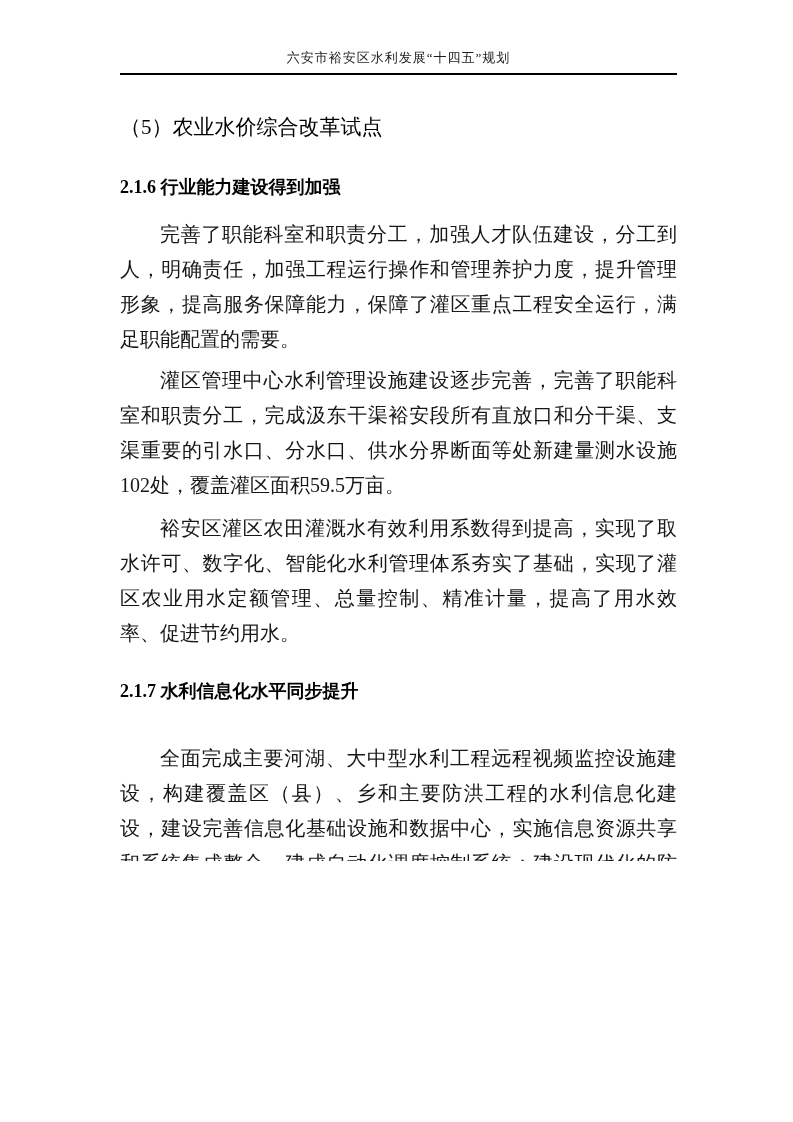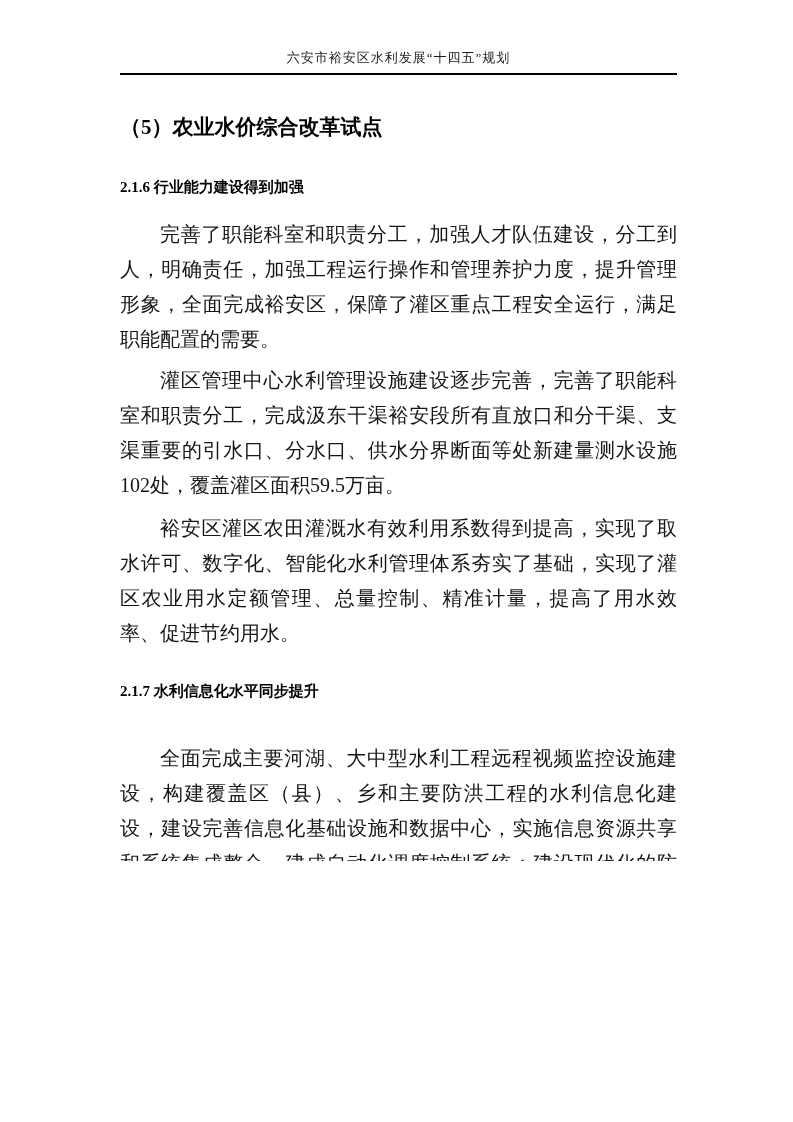--- a/index.html
+++ b/index.html
@@ -35,26 +35,26 @@
     text-align: justify;
     text-justify: inter-ideograph;
     color: #161616;
   }
   .para { margin: 0; text-indent: 2em; }
   .para.flush { text-indent: 0; }
   .h-minor {
     margin: 6px 0 0 0;
     font-size: 21px;
     line-height: 36px;
-    font-weight: bold;
+    font-weight: normal;
     color: #000000;
     text-indent: 0;
   }
   .h-section {
-    font-size: 15px;
+    font-size: 18px;
     line-height: 36px;
     font-weight: bold;
     color: #000000;
     text-indent: 0;
   }
   #h216 { margin: 24px 0 12px 0; }
   #h217 { margin: 22px 0 32px 0; }
   #p-facilities { margin-top: 6px; }
   #p-efficiency { margin-top: 8px; }
   .footer {
@@ -78,21 +78,21 @@
   </div>
 
   <div class="content">
 
 
     <p class="h-minor" id="h-item5">（5）农业水价综合改革试点</p>
 
 
     <p class="h-section" id="h216">2.1.6 行业能力建设得到加强</p>
 
-    <p class="para" id="p-capacity">完善了职能科室和职责分工，加强人才队伍建设，分工到人，明确责任，加强工程运行操作和管理养护力度，提升管理形象，全面完成裕安区，保障了灌区重点工程安全运行，满足职能配置的需要。</p>
+    <p class="para" id="p-capacity">完善了职能科室和职责分工，加强人才队伍建设，分工到人，明确责任，加强工程运行操作和管理养护力度，提升管理形象，提高服务保障能力，保障了灌区重点工程安全运行，满足职能配置的需要。</p>
 
     <p class="para" id="p-facilities">灌区管理中心水利管理设施建设逐步完善，完善了职能科室和职责分工，完成汲东干渠裕安段所有直放口和分干渠、支渠重要的引水口、分水口、供水分界断面等处新建量测水设施102处，覆盖灌区面积59.5万亩。</p>
 
     <p class="para" id="p-efficiency">裕安区灌区农田灌溉水有效利用系数得到提高，实现了取水许可、数字化、智能化水利管理体系夯实了基础，实现了灌区农业用水定额管理、总量控制、精准计量，提高了用水效率、促进节约用水。</p>
 
     <p class="h-section" id="h217">2.1.7 水利信息化水平同步提升</p>
 
     <p class="para" id="p-informatization">全面完成主要河湖、大中型水利工程远程视频监控设施建设，构建覆盖区（县）、乡和主要防洪工程的水利信息化建设，建设完善信息化基础设施和数据中心，实施信息资源共享和系统集成整合，建成自动化调度控制系统；建设现代化的防汛抗旱指挥系统和水资源管理系统，提升信息采集、传输和处理应用能力和水平，实现了取水许可</p>
 
   </div>

